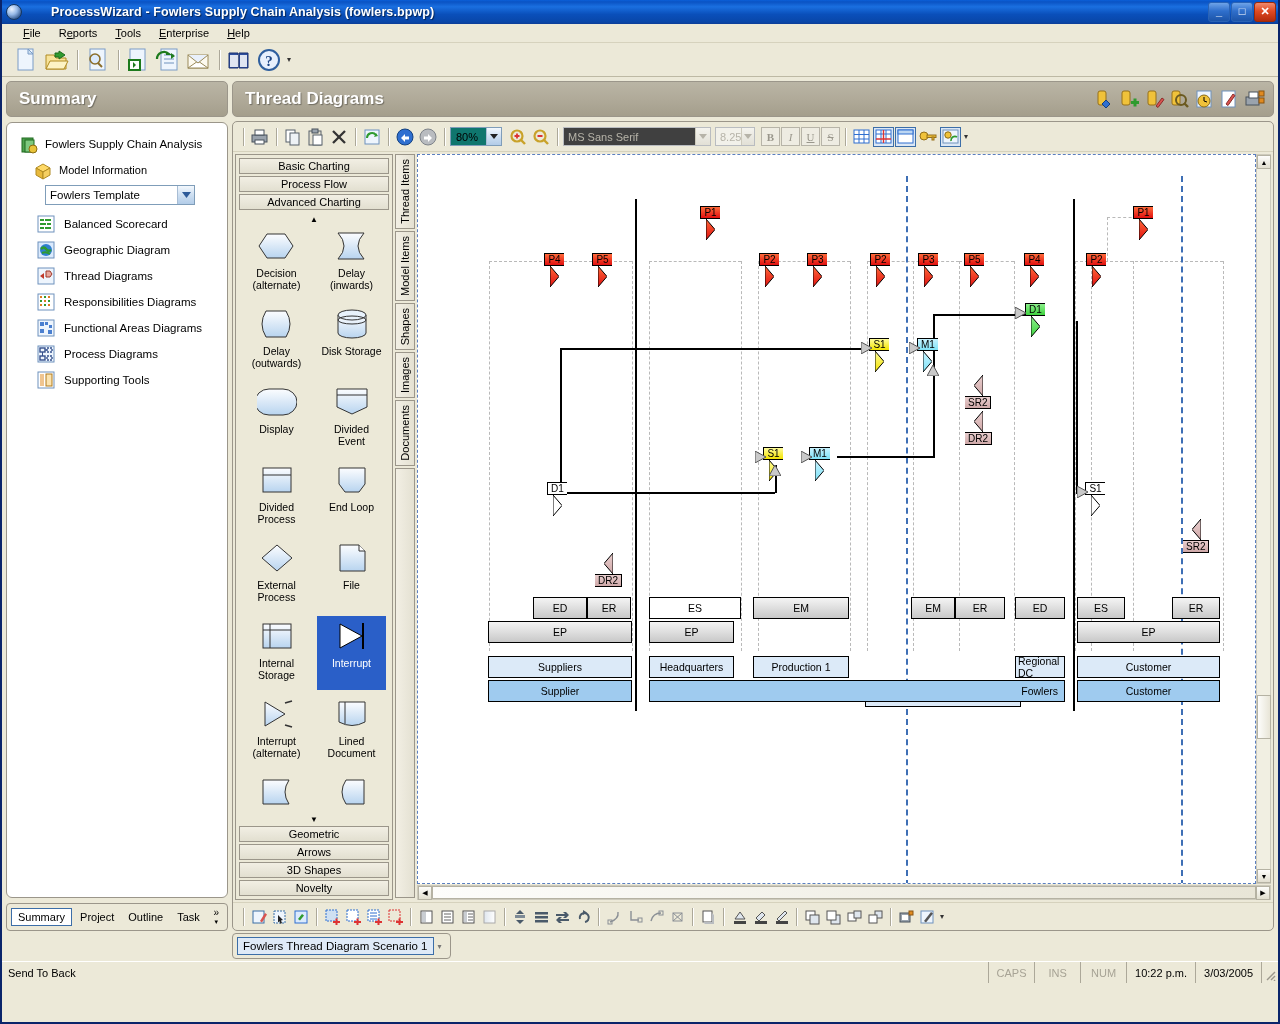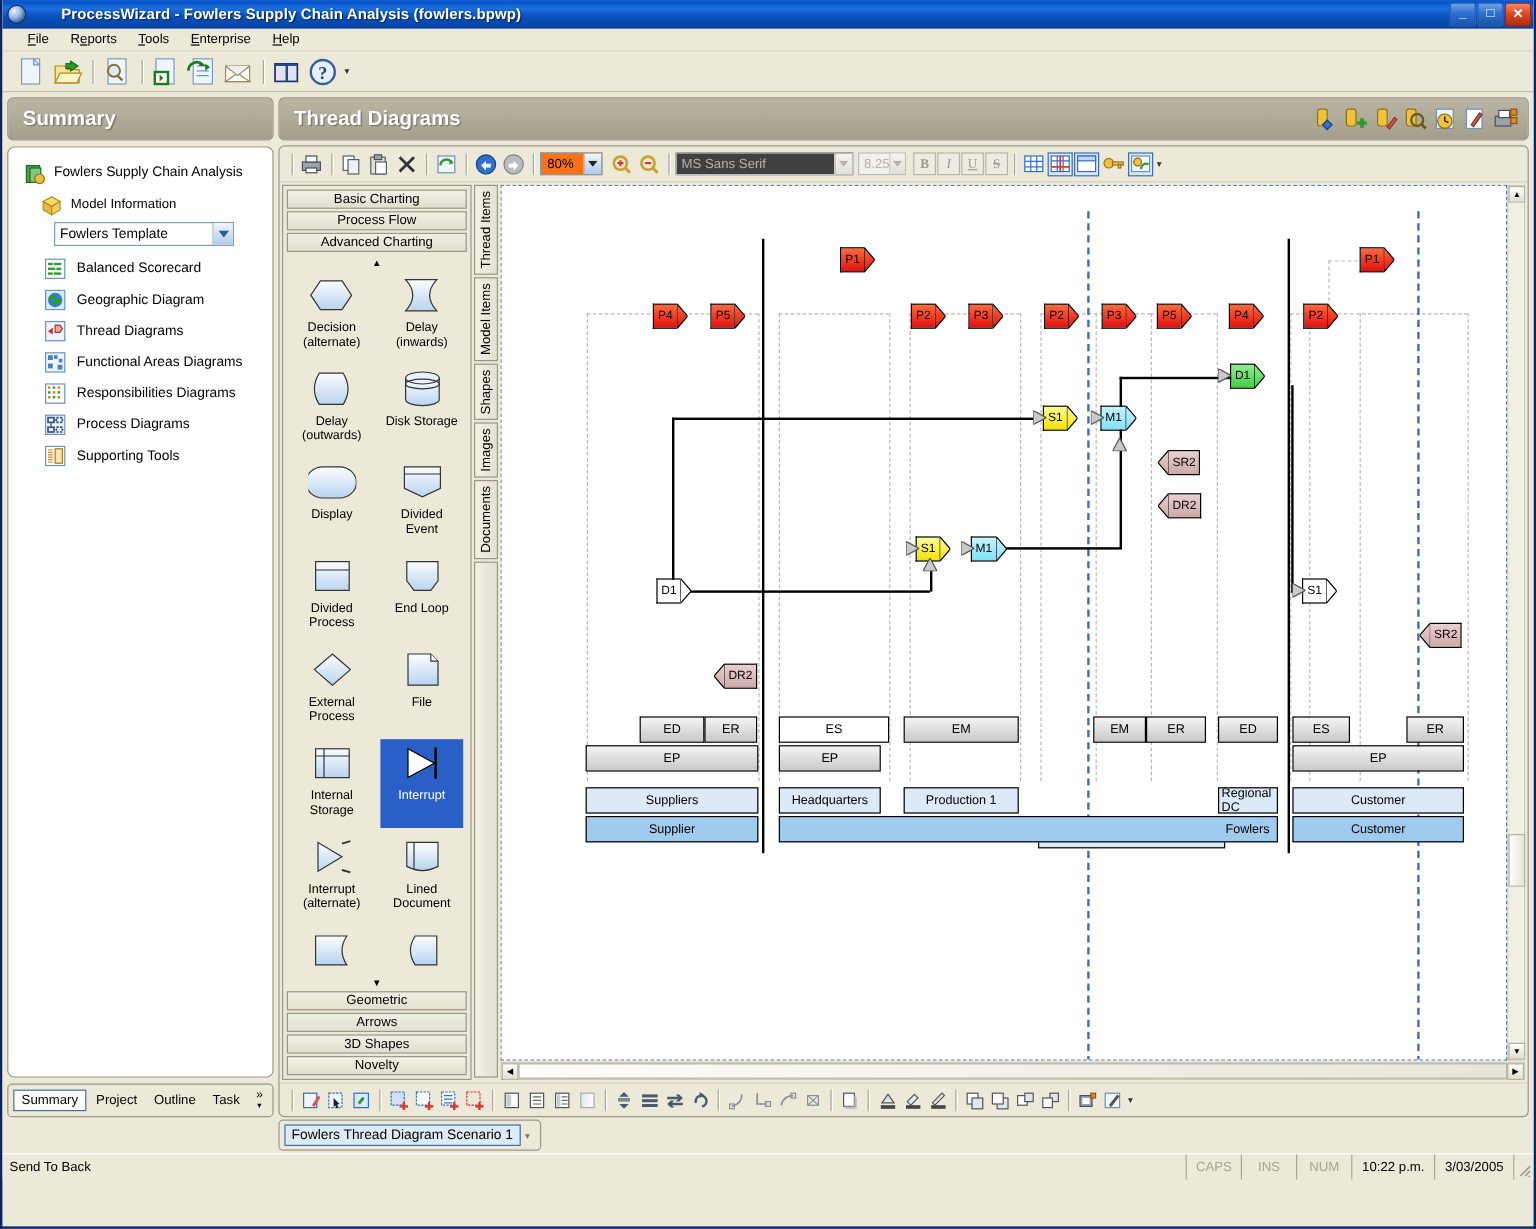--- a/index.html
+++ b/index.html
@@ -86,21 +86,21 @@
   .hicon { width:22px;height:22px;margin-left:3px; }
 
   #editorframe { flex:1; margin-top:4px; border:1px solid #9b968a; border-radius:5px; background:#ece9d8;
     display:flex; flex-direction:column; overflow:hidden; }
 
   
   #dtoolbar { height:30px; display:flex; align-items:center; padding-left:6px; gap:1px;
     border-bottom:1px solid #d6d2bd; }
   .dbtn { width:22px;height:22px;display:flex;align-items:center;justify-content:center; }
   .dsep { width:1px;height:18px;background:#aca899;margin:0 4px; box-shadow:1px 0 0 #fff; }
-  .zoombox { height:19px;border:1px solid #7f9db9;background:#f97316;display:flex;align-items:center;
+  .zoombox { height:19px;border:1px solid #7f9db9;background:#0f766e;display:flex;align-items:center;
     font-size:11px; padding-left:5px; width:52px; }
   .zoombox .zv{flex:1;}
   .cmbarrow { width:15px;height:17px;background:linear-gradient(180deg,#f3f8fd,#cfe0f2 48%,#b2cce8);
     border-left:1px solid #a8bdd4; display:flex;align-items:center;justify-content:center; }
   .fontbox { height:19px;border:1px solid #b9bcc0;background:#404040;display:flex;align-items:center;
     font-size:11px; padding-left:4px; width:148px; color:#b6b3a8; }
   .fontbox .fv{flex:1;}
   .cmbarrow.dis { background:linear-gradient(180deg,#f4f3ee,#e2e0d6); border-left:1px solid #cdcabc; }
   .sizebox { height:19px;border:1px solid #b9bcc0;background:#f2f1ea;display:flex;align-items:center;
     font-size:11px; padding-left:4px; width:40px; color:#b6b3a8; }
@@ -162,21 +162,21 @@
   #grip { width:16px; height:100%; display:flex; align-items:flex-end; justify-content:flex-end; padding:2px; }
 
   
   .vline { position:absolute; width:2px; background:#000; }
   .dashcol { position:absolute; border-left:1px dashed #b9b9b9; }
   .dashtop { position:absolute; border-top:1px dashed #b9b9b9; }
   .bluedash { position:absolute; border-left:2px dashed #3e6fb5; }
   .conn { position:absolute; background:#000; }
 
   .tarrow { position:absolute; height:20px; display:flex; align-items:center;
-     font-size:10px; color:#000; }
+     font-size:10px; color:#000;flex-direction:column; }
   .tarrow .body { height:21px; display:flex; align-items:center; justify-content:center;
      border:1px solid #000; border-right:none; padding:0 3px; min-width:20px; }
   .tarrow .tip { width:9px; height:21px; }
   .tarrow.left .tipL { width:9px; height:21px; }
   .tarrow.left .body { border:1px solid #000; border-left:none; }
 
   .lanebox { position:absolute; border:1px solid #000;
      display:flex; align-items:center; justify-content:center; font-size:10.5px;
      background:linear-gradient(180deg,#f4f4f4 0%,#e2e2e2 42%,#c8c8c8 100%); }
   .lanebox.white { background:#fff; }
@@ -341,46 +341,46 @@
           <svg width="18" height="18">
               <rect x="1" y="1" width="16" height="16" fill="#eef5fd" stroke="#6f92bd"></rect>
               <path d="M3 9 l4 -3 v6 Z" fill="#c0392b"></path>
               <path d="M9 4 l4 0 2 3 -2 3 -4 0 Z" fill="#e8a59b" stroke="#a0382b"></path>
             </svg></span>
         <span class="lbl">Thread Diagrams</span>
       </div>
       <div class="treeitem">
         <span class="ticon">
           <svg width="18" height="18">
-              <rect x="1" y="1" width="16" height="16" fill="#eef5fd" stroke="#6f92bd"></rect>
-              <rect x="3" y="3" width="4" height="4" fill="#4a7fd0"></rect>
-              <rect x="8" y="3" width="3" height="3" fill="#4a7fd0"></rect>
-              <rect x="12" y="6" width="3" height="3" fill="#4a7fd0"></rect>
-              <rect x="3" y="10" width="4" height="4" fill="#4a7fd0"></rect>
-              <rect x="11" y="11" width="4" height="4" fill="#4a7fd0"></rect>
-            </svg></span>
-        <span class="lbl">Functional Areas Diagrams</span>
-      </div>
-      <div class="treeitem">
-        <span class="ticon">
-          <svg width="18" height="18">
               <rect x="1" y="1" width="16" height="16" fill="#fff" stroke="#6f92bd"></rect>
               <g>
                 <rect x="3" y="3" width="2" height="2" fill="#e07b20"></rect>
                 <rect x="7" y="3" width="2" height="2" fill="#2f9b2f"></rect>
                 <rect x="11" y="3" width="2" height="2" fill="#e07b20"></rect>
                 <rect x="3" y="7" width="2" height="2" fill="#2f9b2f"></rect>
                 <rect x="7" y="7" width="2" height="2" fill="#e07b20"></rect>
                 <rect x="11" y="7" width="2" height="2" fill="#2f9b2f"></rect>
                 <rect x="3" y="11" width="2" height="2" fill="#e07b20"></rect>
                 <rect x="7" y="11" width="2" height="2" fill="#2f9b2f"></rect>
                 <rect x="11" y="11" width="2" height="2" fill="#e07b20"></rect>
               </g>
             </svg></span>
         <span class="lbl">Responsibilities Diagrams</span>
+      </div>
+      <div class="treeitem">
+        <span class="ticon">
+          <svg width="18" height="18">
+              <rect x="1" y="1" width="16" height="16" fill="#eef5fd" stroke="#6f92bd"></rect>
+              <rect x="3" y="3" width="4" height="4" fill="#4a7fd0"></rect>
+              <rect x="8" y="3" width="3" height="3" fill="#4a7fd0"></rect>
+              <rect x="12" y="6" width="3" height="3" fill="#4a7fd0"></rect>
+              <rect x="3" y="10" width="4" height="4" fill="#4a7fd0"></rect>
+              <rect x="11" y="11" width="4" height="4" fill="#4a7fd0"></rect>
+            </svg></span>
+        <span class="lbl">Functional Areas Diagrams</span>
       </div>
       <div class="treeitem">
         <span class="ticon">
           <svg width="18" height="18">
               <rect x="1" y="1" width="16" height="16" fill="#eef5fd" stroke="#6f92bd"></rect>
               <rect x="3" y="3" width="5" height="4" fill="none" stroke="#35508c" stroke-width="1.4"></rect>
               <rect x="10" y="3" width="5" height="4" fill="none" stroke="#35508c" stroke-width="1.4" stroke-dasharray="2 1"></rect>
               <rect x="3" y="11" width="5" height="4" fill="none" stroke="#35508c" stroke-width="1.4"></rect>
               <rect x="10" y="11" width="5" height="4" fill="none" stroke="#35508c" stroke-width="1.4" stroke-dasharray="2 1"></rect>
               <line x1="8" y1="5" x2="10" y2="5" stroke="#35508c"></line>

